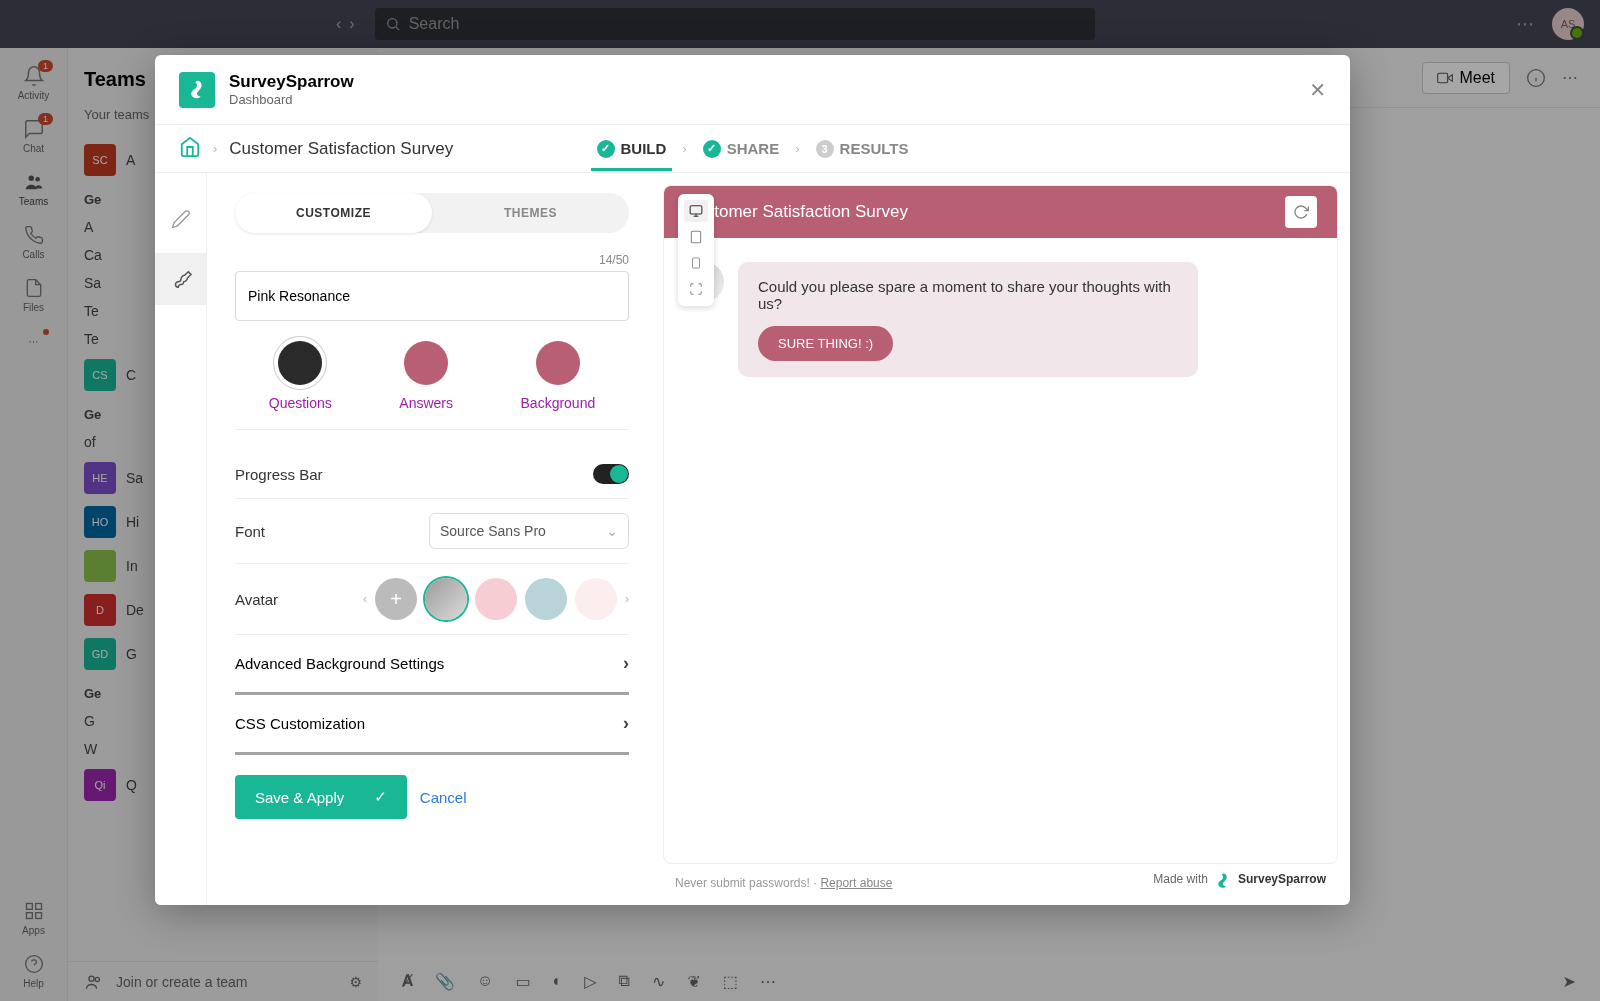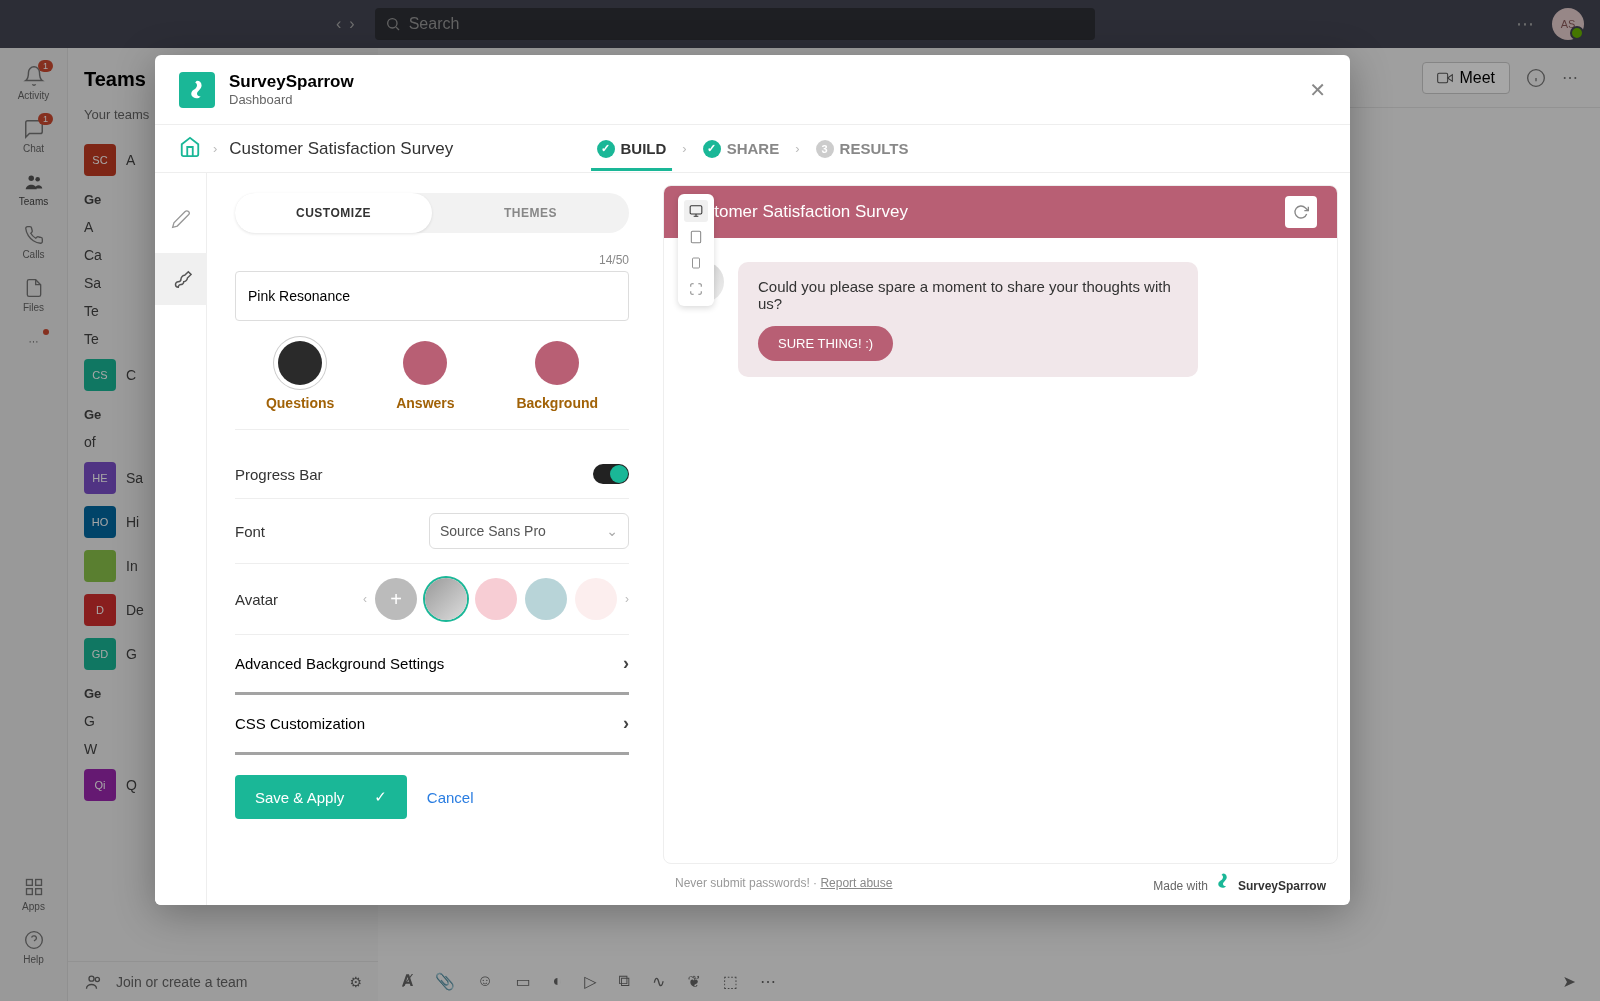--- a/index.html
+++ b/index.html
@@ -17,21 +17,21 @@
 .user-avatar { width:32px; height:32px; border-radius:50%; background:#e8d0d0; display:flex; align-items:center; justify-content:center; font-size:11px; color:#8a5a5a; position:relative; }
 .user-avatar::after { content:''; position:absolute; bottom:0; right:0; width:10px; height:10px; background:#6bb700; border-radius:50%; border:2px solid #444654; }
 
 
 .left-rail { position:absolute; top:48px; left:0; width:68px; height:calc(100% - 48px); background:#ebebeb; border-right:1px solid #ddd; display:flex; flex-direction:column; align-items:center; padding-top:8px; }
 .rail-item { width:100%; padding:8px 0; display:flex; flex-direction:column; align-items:center; gap:2px; font-size:10px; color:#666; cursor:pointer; position:relative; }
 .rail-item.active { color:#444; }
 .rail-icon { width:24px; height:24px; display:flex; align-items:center; justify-content:center; }
 .rail-badge { position:absolute; top:4px; right:14px; background:#cc4a31; color:#fff; font-size:9px; border-radius:8px; padding:1px 5px; }
 .rail-dot-indicator { position:absolute; top:8px; right:18px; width:6px; height:6px; background:#cc4a31; border-radius:50%; }
-.rail-bottom { margin-top:auto; margin-bottom:28px; width:100%; }
+.rail-bottom { margin-top:auto; margin-bottom:4px; width:100%; }
 
 
 .teams-list { position:absolute; top:48px; left:68px; width:310px; height:calc(100% - 88px); background:#f0f0f0; padding:20px 16px; overflow:hidden; }
 .teams-title { font-size:20px; font-weight:700; margin-bottom:16px; }
 .teams-sub { font-size:13px; color:#666; margin-bottom:16px; }
 .team-row { display:flex; align-items:center; gap:10px; padding:6px 0; font-size:14px; color:#444; }
 .team-av { width:32px; height:32px; border-radius:4px; display:flex; align-items:center; justify-content:center; font-size:11px; color:#fff; }
 .section-label { font-size:13px; font-weight:600; color:#444; padding:10px 0 6px; }
 
 
@@ -80,57 +80,57 @@
 .tab-half { flex:1; display:flex; align-items:center; justify-content:center; font-size:12px; font-weight:700; letter-spacing:0.5px; color:#888; border-radius:24px; cursor:pointer; }
 .tab-half.active { background:#fff; color:#333; box-shadow:0 1px 3px rgba(0,0,0,0.1); }
 
 .counter { text-align:right; font-size:12px; color:#888; margin-bottom:4px; }
 .theme-name-input { width:100%; height:50px; border:1px solid #ddd; border-radius:4px; padding:0 12px; font-size:14px; }
 
 .color-row { display:flex; justify-content:space-around; margin:20px 0; padding-bottom:18px; border-bottom:1px solid #eee; }
 .color-item { display:flex; flex-direction:column; align-items:center; gap:10px; }
 .color-swatch { width:44px; height:44px; border-radius:50%; }
 .color-swatch.selected { box-shadow:0 0 0 4px #fff, 0 0 0 5px #ccc; }
-.color-label { font-size:14px; color:#a16207;font-weight:bold; }
+.color-label { font-size:14px; color:#a21caf; }
 
 .setting-row { display:flex; align-items:center; justify-content:space-between; padding:14px 0; border-bottom:1px solid #eee; font-size:15px; color:#333; }
 
 .font-select { width:200px; height:36px; border:1px solid #ddd; border-radius:6px; padding:0 10px; font-size:14px; background:#fff; display:flex; align-items:center; justify-content:space-between; color:#555; }
 
 .avatar-row { display:flex; align-items:center; gap:8px; }
 .av-nav { color:#bbb; font-size:12px; cursor:pointer; }
 .av-circle { width:42px; height:42px; border-radius:50%; background:#eee; display:flex; align-items:center; justify-content:center; cursor:pointer; overflow:hidden; }
 .av-circle.add { background:#bbb; color:#fff; font-size:20px; }
 .av-circle.sel { box-shadow:0 0 0 2px #1ab797; }
 
 .expand-row { display:flex; align-items:center; justify-content:space-between; padding:18px 0; border-bottom:3px solid #a3a3a3; font-size:15px; cursor:pointer; }
 .expand-chev { font-size:18px; font-weight:700; color:#444; }
 
-.action-row { display:flex; align-items:center; gap:20px; padding-top:20px; }
+.action-row { display:flex; align-items:center; gap:13px; padding-top:20px; }
 .save-btn { background:#1ab797; color:#fff; border:none; border-radius:4px; height:44px; padding:0 20px; font-size:15px; display:flex; align-items:center; gap:30px; cursor:pointer; }
 .cancel-link { color:#2a7de1; font-size:15px; cursor:pointer; }
 
 
 .preview-panel { flex:1; padding:12px 12px 12px 6px; display:flex; flex-direction:column; }
 .preview-frame { flex:1; border:1px solid #eee; border-radius:8px; overflow:hidden; background:#fff; position:relative; }
 .preview-header { height:52px; background:#b85f74; color:#fff; display:flex; align-items:center; padding:0 20px; font-size:17px; }
 .preview-refresh { margin-left:auto; width:32px; height:32px; background:#fff; border-radius:4px; display:flex; align-items:center; justify-content:center; color:#888; }
 .device-switch { position:absolute; top:8px; left:14px; background:#fff; border-radius:6px; box-shadow:0 2px 6px rgba(0,0,0,0.15); padding:6px; display:flex; flex-direction:column; gap:4px; z-index:5; }
 .dev-item { width:24px; height:22px; display:flex; align-items:center; justify-content:center; color:#666; cursor:pointer; border-radius:3px; }
 .dev-item.active { background:#f0f0f0; color:#222; }
 
 .chat-area { padding:24px 20px; display:flex; gap:14px; }
 .chat-av { width:40px; height:40px; border-radius:50%; background:#ddd; background:linear-gradient(135deg,#ccc,#eee); flex-shrink:0; }
 .chat-bubble { background:#f1e7ea; border-radius:10px; padding:16px 20px; max-width:460px; }
 .chat-text { font-size:15px; color:#333; margin-bottom:14px; }
 .chat-btn { background:#b85f74; color:#fff; border:none; border-radius:20px; padding:10px 20px; font-size:13px; font-weight:500; cursor:pointer; }
 
 .preview-footer { font-size:12px; color:#999; display:flex; justify-content:space-between; padding:8px 12px 0; align-items:center; }
 .preview-footer a { color:#888; text-decoration:underline; }
-.made-with { display:flex; align-items:flex-end; gap:6px; font-size:12px; color:#666; }
+.made-with { display:flex; align-items:flex-start; gap:6px; font-size:12px; color:#666; }
 .made-with .ss-mini { color:#1ab797; }
 
 .step-wrap { position:relative; }
 .step-wrap .step-underline { left:0; width:100%; }
 </style>
 </head>
 <body>
 
 <div class="teams-topbar">
   <div class="nav-arrows">

